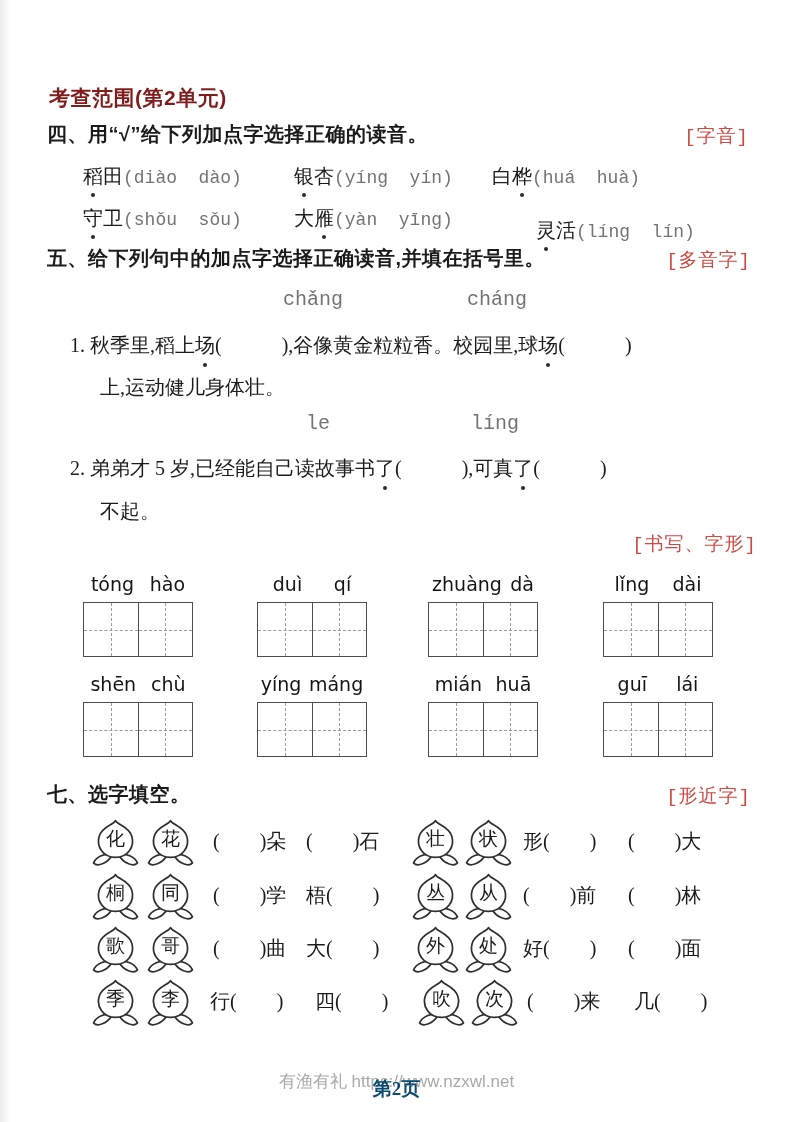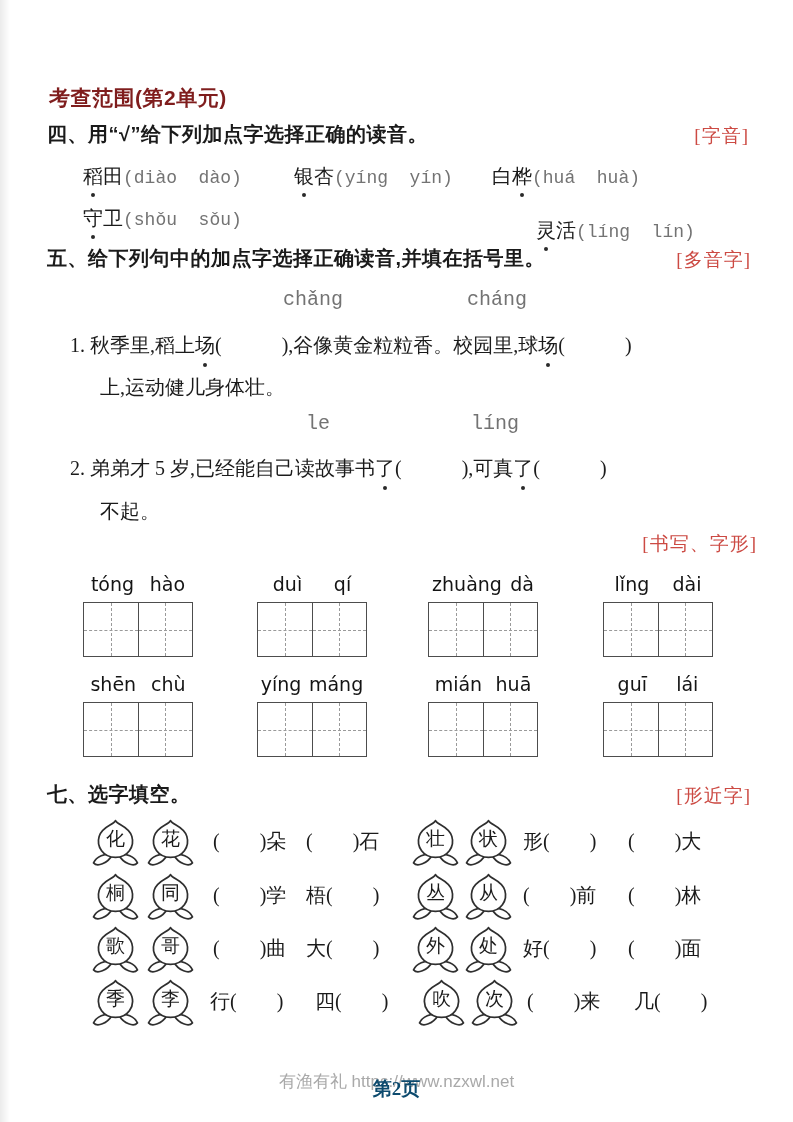--- a/index.html
+++ b/index.html
@@ -8,21 +8,21 @@
     background:#ffffff; overflow:hidden;
     font-family:"Liberation Serif", serif; color:#1c1c1c;
   }
   .edge-left {
     position:absolute; left:0; top:0; bottom:0; width:10px;
     background:linear-gradient(to right, rgba(0,0,0,0.08), rgba(0,0,0,0));
   }
   .abs { position:absolute; }
   .hd { font-family:"Liberation Sans", sans-serif; font-weight:700; font-size:20px; color:#1a1a1a; letter-spacing:0.5px; }
   .scope { font-family:"Liberation Sans", sans-serif; font-weight:700; font-size:21px; color:#7f1d1d; letter-spacing:0.5px; }
-  .tag { font-family:Liberation Serif, serif; font-size:19px; color:#cc4a43; letter-spacing:1px; white-space:pre; }
+  .tag { font-family:Liberation Mono, monospace; font-size:19px; color:#cc4a43; letter-spacing:1px; white-space:pre; }
   .kai { font-family:"Liberation Serif", serif; font-size:20px; color:#1b1b1b; }
   .py  { font-family:Liberation Mono, monospace; font-size:18px; color:#737373; }
   .pre { white-space:pre; }
   .sentence { line-height:30px; white-space:pre; }
   
   .du { position:relative; display:inline-block; }
   .du::after {
     content:''; position:absolute; left:50%; bottom:-7px; transform:translateX(-50%);
     width:4px; height:4px; border-radius:50%; background:#2a2a2a;
   }
@@ -81,20 +81,21 @@
 
   <div class="abs scope" style="left:49px; top:84px;">考查范围(第2单元)</div>
 
   <div class="abs hd" style="left:47px; top:121px;">四、用“√”给下列加点字选择正确的读音。</div>
   <div class="abs tag" style="right:44px; top:123px;">[字音]</div>
 
   <div class="abs kai" style="left:83px; top:163px;"><span></span><span class="du">稻</span><span>田</span><span class="py pre">(diào  dào)</span></div>
   <div class="abs kai" style="left:294px; top:163px;"><span></span><span class="du">银</span><span>杏</span><span class="py pre">(yíng  yín)</span></div>
   <div class="abs kai" style="left:492px; top:163px;"><span>白</span><span class="du">桦</span><span></span><span class="py pre">(huá  huà)</span></div>
   <div class="abs kai" style="left:83px; top:205px;"><span></span><span class="du">守</span><span>卫</span><span class="py pre">(shǒu  sǒu)</span></div>
+  <div class="abs kai" style="left:294px; top:205px;"><span>大</span><span class="du">雁</span><span></span><span class="py pre">(yàn  yīng)</span></div>
   <div class="abs kai" style="left:492px; top:217px;margin-left:44px;"><span></span><span class="du">灵</span><span>活</span><span class="py pre">(líng  lín)</span></div>
 
   <div class="abs hd" style="left:47px; top:245px;">五、给下列句中的加点字选择正确读音,并填在括号里。</div>
   <div class="abs tag" style="right:42px; top:247px;">[多音字]</div>
 
   <div class="abs py" style="left:283px; top:288px; font-size:20px;">chǎng</div>
   <div class="abs py" style="left:467px; top:288px; font-size:20px;">cháng</div>
 
   <div class="abs kai sentence" style="left:70px; top:330px;"><span>1. 秋季里,稻上</span><span class="du">场</span><span>(            ),谷像黄金粒粒香。校园里,球</span><span class="du">场</span><span>(            )</span></div>
   <div class="abs kai sentence" style="left:100px; top:372px;">上,运动健儿身体壮。</div>

